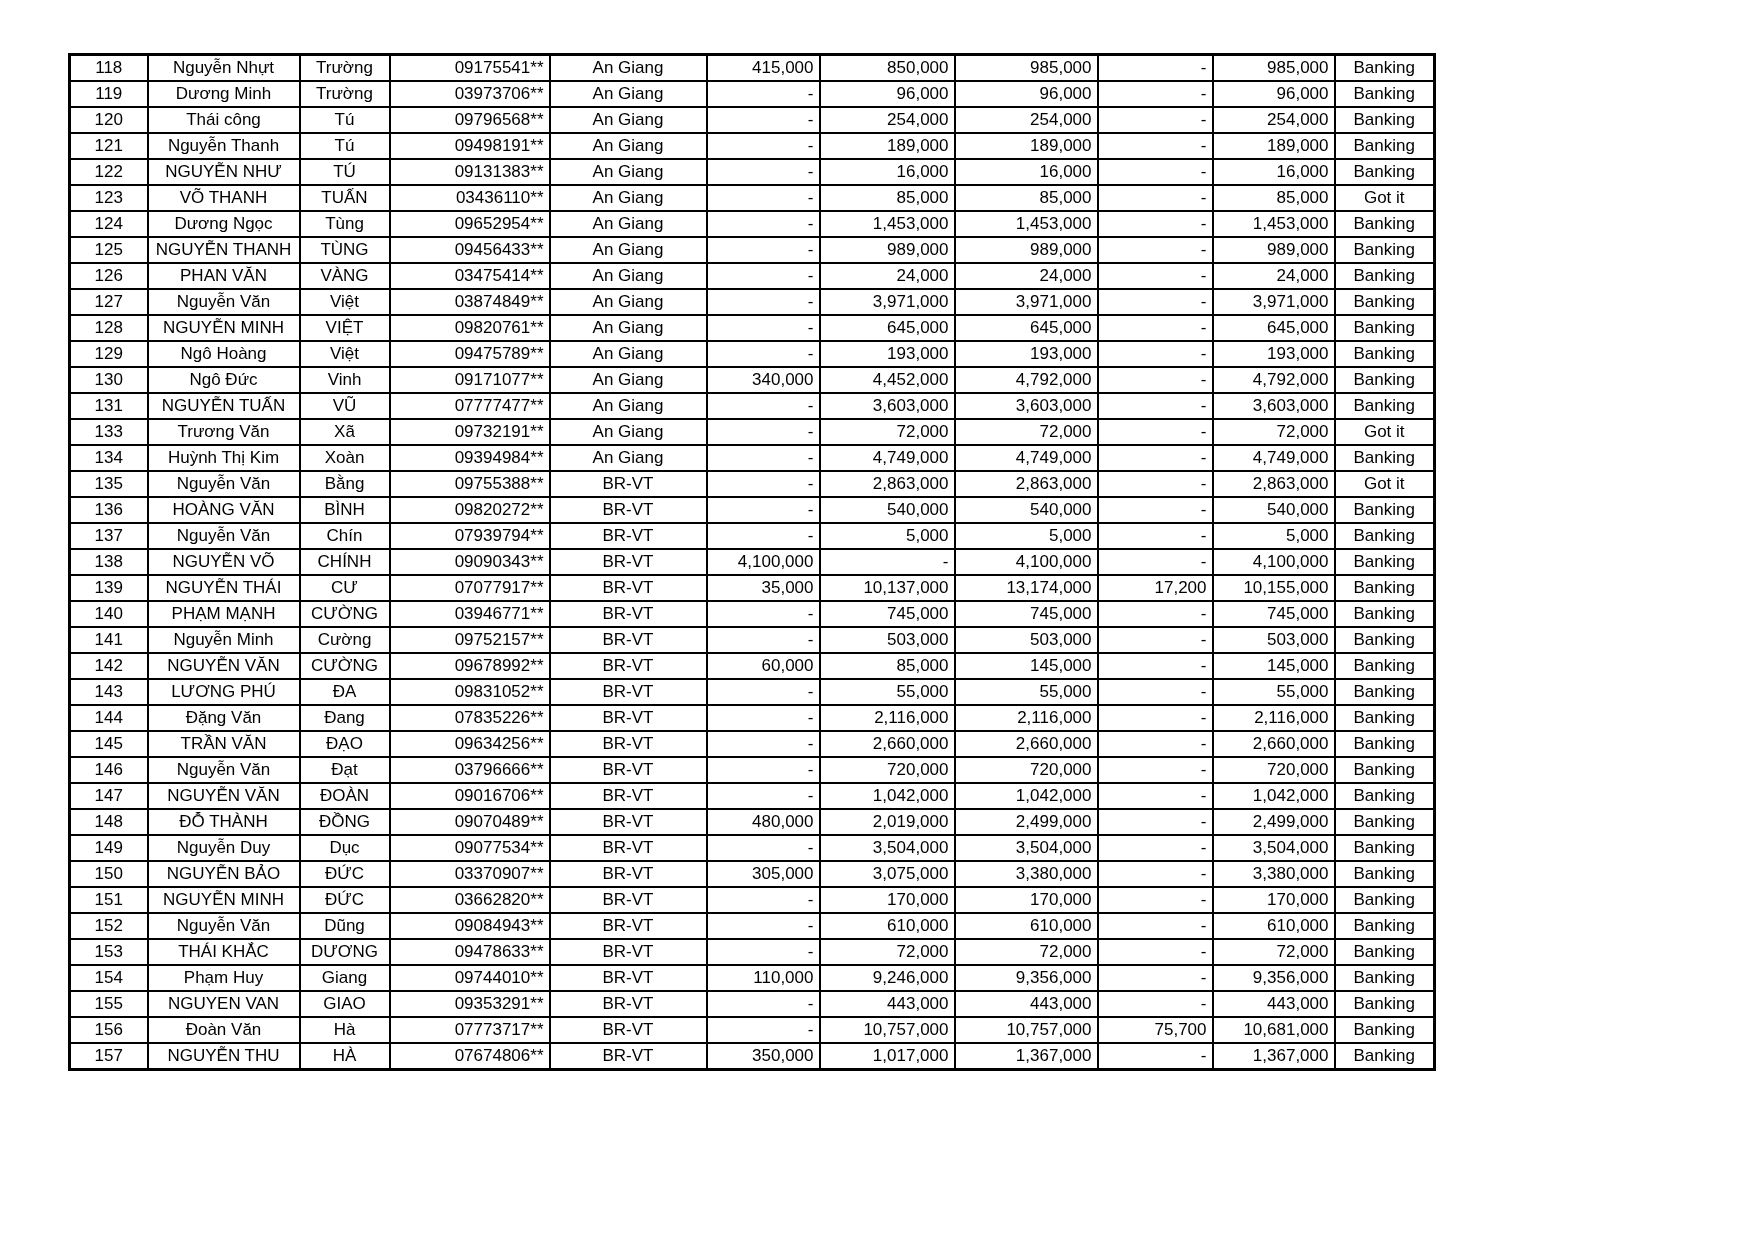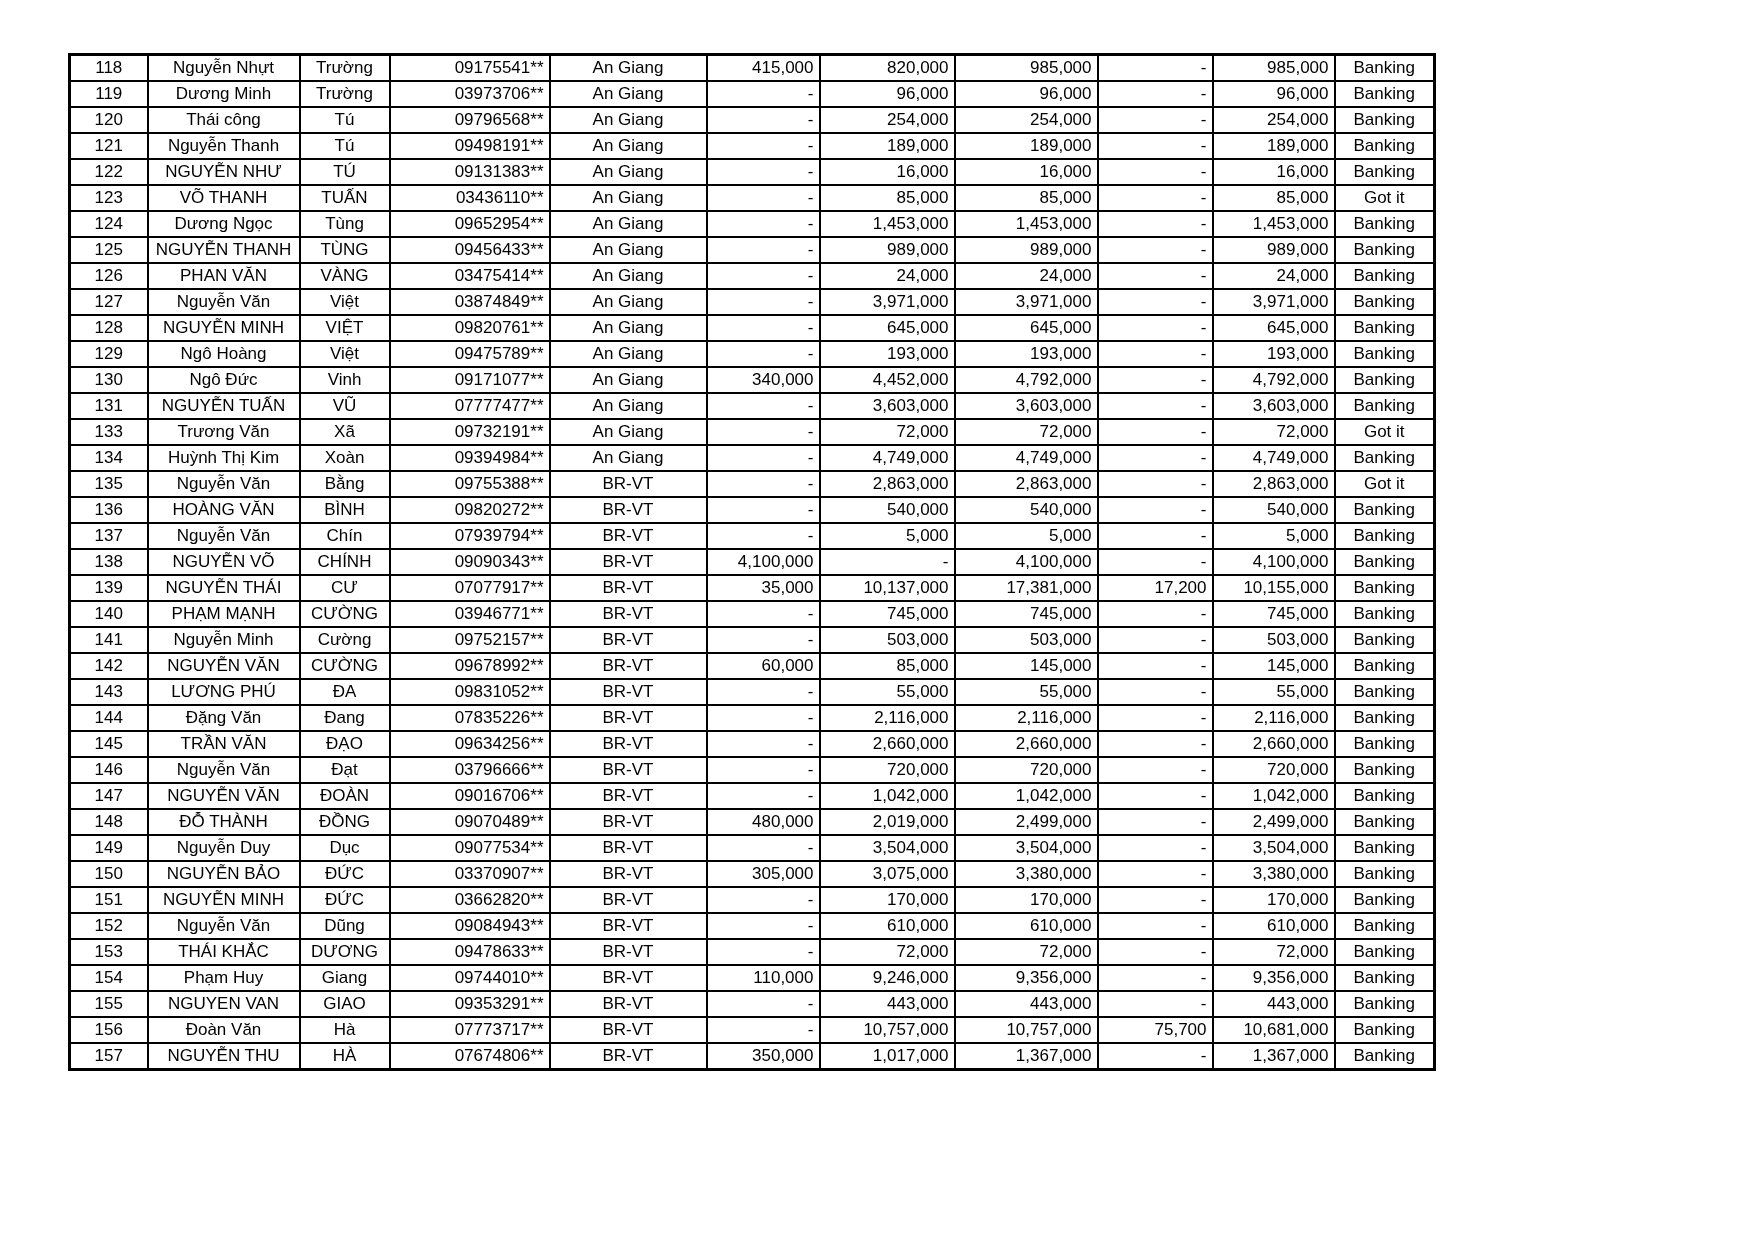--- a/index.html
+++ b/index.html
@@ -69,21 +69,21 @@
     <col style="width:100px">
   </colgroup>
   <tbody>
       <tr>
         <td class="col-no">118</td>
         <td class="col-first_name">Nguyễn Nhựt</td>
         <td class="col-last_name">Trường</td>
         <td class="col-phone">09175541**</td>
         <td class="col-province">An Giang</td>
         <td class="col-amount_1">415,000</td>
-        <td class="col-amount_2">820,000</td>
+        <td class="col-amount_2">850,000</td>
         <td class="col-amount_3">985,000</td>
         <td class="col-amount_4 dash">-</td>
         <td class="col-amount_5">985,000</td>
         <td class="col-status">Banking</td>
       </tr>
       <tr>
         <td class="col-no">119</td>
         <td class="col-first_name">Dương Minh</td>
         <td class="col-last_name">Trường</td>
         <td class="col-phone">03973706**</td>
@@ -330,21 +330,21 @@
         <td class="col-status">Banking</td>
       </tr>
       <tr>
         <td class="col-no">139</td>
         <td class="col-first_name">NGUYỄN THÁI</td>
         <td class="col-last_name">CƯ</td>
         <td class="col-phone">07077917**</td>
         <td class="col-province">BR-VT</td>
         <td class="col-amount_1">35,000</td>
         <td class="col-amount_2">10,137,000</td>
-        <td class="col-amount_3">17,381,000</td>
+        <td class="col-amount_3">13,174,000</td>
         <td class="col-amount_4">17,200</td>
         <td class="col-amount_5">10,155,000</td>
         <td class="col-status">Banking</td>
       </tr>
       <tr>
         <td class="col-no">140</td>
         <td class="col-first_name">PHẠM MẠNH</td>
         <td class="col-last_name">CƯỜNG</td>
         <td class="col-phone">03946771**</td>
         <td class="col-province">BR-VT</td>

